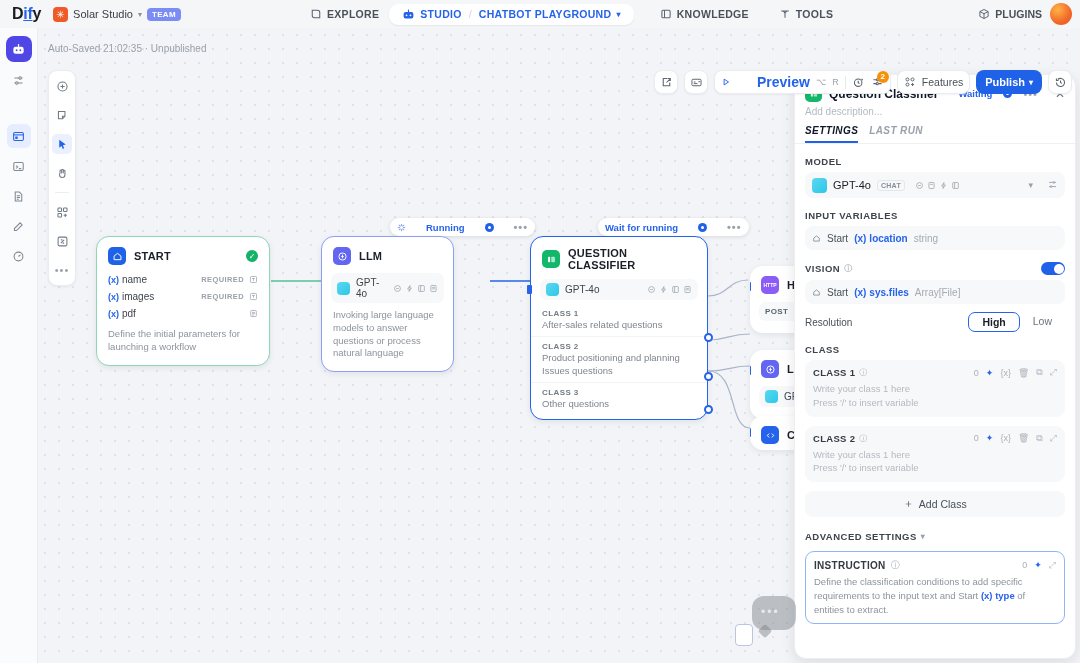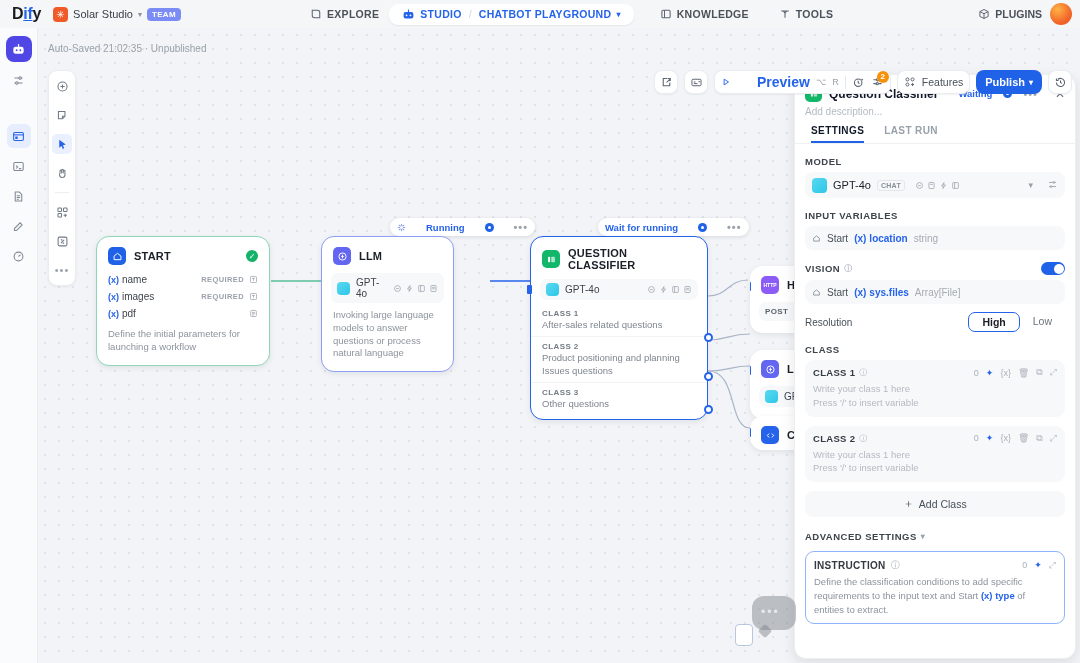--- a/index.html
+++ b/index.html
@@ -138,21 +138,21 @@
   
   .panel { position:absolute; top: 74px; right: 4px; width: 282px; height: 585px;
     background: #fff; border-radius: 12px; box-shadow: 0 4px 14px rgba(16,24,40,.10);
     border: 1px solid #eceef1; overflow: hidden; z-index: 25; }
   .p-head { display:flex; align-items:center; gap:7px; padding: 10px 10px 2px 10px; }
   .p-icn { width:17px;height:17px;border-radius:5px;background:#12b76a;color:#fff;
     display:flex;align-items:center;justify-content:center;font-size:9px;flex:none;}
   .p-title { font-size: 12px; font-weight: 700; color:#101828; }
   .p-wait { margin-left:auto; font-size:9.5px; color:#2563eb; font-weight:600; }
   .p-desc { font-size:10px; color:#b4bac1; padding: 2px 10px 0 10px; }
-  .p-tabs { display:flex; gap:20px; padding: 8px 10px 0 16px; border-bottom:1px solid #eef0f3; }
+  .p-tabs { display:flex; gap:11px; padding: 8px 10px 0 10px; border-bottom:1px solid #eef0f3;font-style:italic; }
   .p-tab { font-size:10px; font-weight:700; color:#98a0aa; letter-spacing:.4px; padding-bottom:5px; }
   .p-tab.act { color:#101828; border-bottom:2px solid #1f62e8; }
   .sec-label { font-size:9.5px; font-weight:700; color:#3e444c; letter-spacing:.5px;
     padding: 12px 10px 5px 10px; display:flex; align-items:center; gap:4px;}
   .field { margin: 0 10px; background:#f7f8fa; border-radius:8px; height: 24px;
     display:flex; align-items:center; gap:6px; padding: 0 7px; font-size:10px; color:#3e444c;}
   .mini-tag { font-size:7px; font-weight:700; color:#868e98; border:1px solid #e3e6ea;
     border-radius:3px; padding:1px 3px; letter-spacing:.3px;}
   .toggle { width:24px;height:13px;border-radius:7px;background:#1f62e8; position:relative; margin-left:auto;}
   .toggle i { position:absolute; right:1.5px; top:1.5px; width:10px;height:10px;border-radius:50%;background:#fff;}

